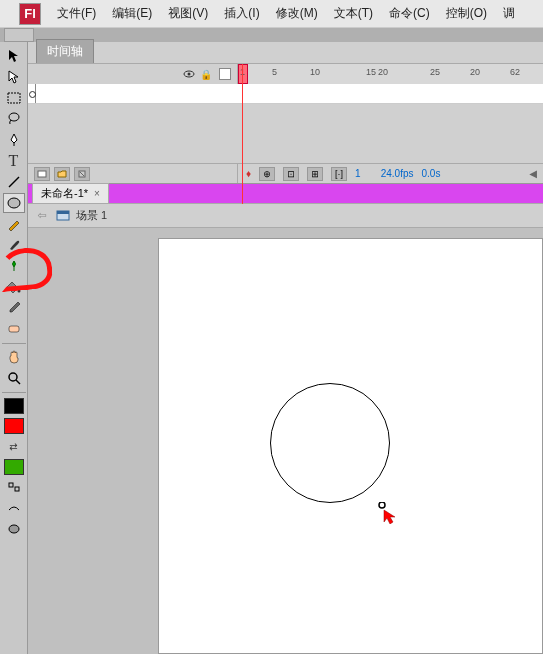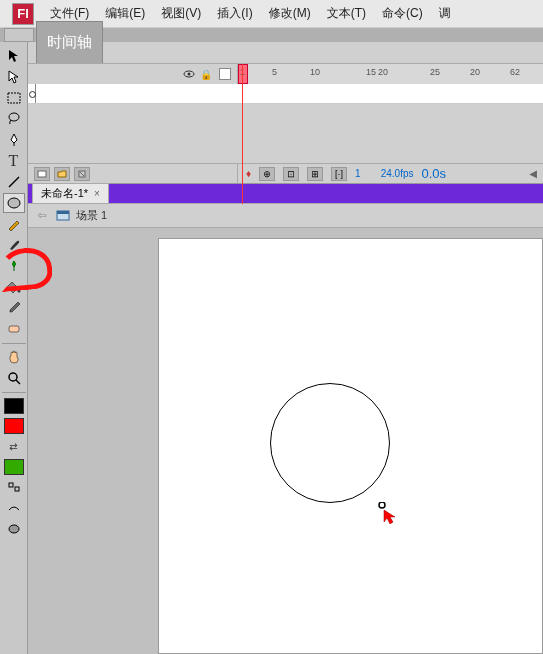--- a/index.html
+++ b/index.html
@@ -1,75 +1,76 @@
 <!DOCTYPE html>
 <html><head>
 <meta charset="utf-8">
 <style>
 * { margin: 0; padding: 0; box-sizing: border-box; font-family: "Microsoft YaHei", Arial, sans-serif; }
 body { width: 543px; height: 654px; background: #f0f0f0; overflow: hidden; position: relative; }
-.menu-bar { height: 28px; background: #e8e8e8; border-bottom: 1px solid #ccc; display: flex; align-items: center; padding-left: 12px; }
+.menu-bar { height: 28px; background: #e8e8e8; border-bottom: 1px solid #ccc; display: flex; align-items: center; padding-left: 19px; }
 .fl-logo { width: 22px; height: 22px; background: #c41e3a; color: #fff; font-weight: bold; font-size: 13px; display: flex; align-items: center; justify-content: center; border: 1px solid #999; margin-right: 8px; }
 .menu-item { font-size: 12px; color: #222; padding: 4px 8px; cursor: pointer; }
 .second-row { height: 14px; background: #b0b0b0; display: flex; padding-left: 4px; }
 .tab-handle { width: 30px; height: 14px; background: #c8c8c8; margin-right: 2px; border: 1px solid #999; }
 .main { display: flex; height: calc(100% - 42px); }
 .tools-col { width: 28px; background: #c8c8c8; border-right: 1px solid #999; display: flex; flex-direction: column; align-items: center; padding-top: 4px; }
 .tool { width: 22px; height: 20px; margin-bottom: 1px; display: flex; align-items: center; justify-content: center; font-size: 14px; color: #333; cursor: pointer; border: 1px solid transparent; }
 .tool.sel { background: #e0e0e0; border: 1px solid #888; }
 .tool-sep { width: 24px; height: 1px; background: #999; margin: 3px 0; }
 .swatch { width: 20px; height: 16px; margin: 2px 0; border: 1px solid #333; }
 .right-area { flex: 1; display: flex; flex-direction: column; }
 .timeline-tabs { height: 22px; background: #d0d0d0; border-bottom: 1px solid #aaa; display: flex; align-items: end; padding-left: 8px; }
-.timeline-tab { background: #a8a8a8; color: #fff; font-size: 15px; padding: 11px 10px; border: 1px solid #888; border-bottom: none; }
+.timeline-tab { background: #a8a8a8; color: #fff; font-size: 12px; padding: 3px 10px; border: 1px solid #888; border-bottom: none; }
 .timeline-panel { height: 120px; background: #d0d0d0; border-bottom: 1px solid #999; display: flex; flex-direction: column; }
 .tl-header { display: flex; height: 20px; }
 .tl-layer-head { width: 210px; background: #d0d0d0; border-right: 1px solid #aaa; display: flex; align-items: center; justify-content: flex-end; padding-right: 6px; gap: 6px; }
 .tl-frames-head { flex: 1; background: #d8d8d8; display: flex; align-items: center; font-size: 9px; color: #555; position: relative; }
 .tl-frame-num { position: absolute; font-size: 9px; color: #555; top: 3px; }
 .tl-layer-row { display: flex; height: 20px; background: #4a9eff; }
 .tl-layer-name { width: 210px; display: flex; align-items: center; padding-left: 18px; gap: 6px; color: #fff; font-size: 11px; border-right: 1px solid #aaa; }
 .tl-frames { flex: 1; background: #fff; position: relative; border-bottom: 1px solid #ccc; display: flex; }
 .keyframe { width: 8px; height: 100%; background: #fff; border-right: 1px solid #888; position: relative; }
 .keyframe::after { content: ''; position: absolute; width: 5px; height: 5px; border: 1px solid #333; border-radius: 50%; top: 7px; left: 1px; }
 .tl-gap { flex: 1; background: #d0d0d0; }
 .tl-footer { height: 20px; display: flex; border-top: 1px solid #aaa; }
 .tl-footer-left { width: 210px; background: #d0d0d0; border-right: 1px solid #aaa; display: flex; align-items: center; padding-left: 6px; gap: 4px; }
 .tl-footer-right { flex: 1; background: #d0d0d0; display: flex; align-items: center; font-size: 10px; gap: 8px; padding-left: 8px; }
 .fbtn { width: 16px; height: 14px; background: #b8b8b8; border: 1px solid #999; font-size: 9px; display: flex; align-items: center; justify-content: center; cursor: pointer; }
 .playhead { position: absolute; left: 0; top: 0; width: 10px; height: 20px; background: #ff6b7a; border: 1px solid #c03; }
 .playhead-line { position: absolute; left: 4px; top: 0; width: 1px; background: #f33; height: 140px; z-index: 5; }
-.doc-tabs { height: 20px; background: #6d28d9; border-bottom: 1px solid #aaa; display: flex; align-items: center; padding-left: 4px; }
+.doc-tabs { height: 20px; background: #d946ef; border-bottom: 1px solid #aaa; display: flex; align-items: center; padding-left: 4px; }
 .doc-tab { background: #e8e8e8; font-size: 11px; padding: 2px 8px; border: 1px solid #aaa; display: flex; align-items: center; gap: 6px; }
 .doc-tab-close { color: #666; cursor: pointer; font-size: 10px; }
 .doc-toolbar { height: 24px; background: #d0d0d0; border-bottom: 1px solid #aaa; display: flex; align-items: center; padding-left: 6px; gap: 6px; font-size: 11px; color: #333; }
 .nav-btn { width: 16px; height: 16px; display: flex; align-items: center; justify-content: center; color: #888; cursor: pointer; }
 .stage-bg { flex: 1; background: #c0c0c0; position: relative; overflow: hidden; }
 .stage { position: absolute; left: 130px; top: 10px; right: 0; bottom: 0; background: #fff; border: 1px solid #999; }
 .circle-draw { position: absolute; left: 270px; top: 383px; width: 120px; height: 120px; border: 1px solid #000; border-radius: 50%; }
 .arrow-cursor { position: absolute; left: 378px; top: 502px; }
 .red-circle { position: absolute; left: 0px; top: 248px; width: 52px; height: 42px; border: 5px solid #f11; border-radius: 50% 50% 40% 10%; border-bottom-left-radius: 0; border-left-color: transparent; transform: rotate(-5deg); pointer-events: none; z-index: 10; }
 .eye-dot { width: 5px; height: 5px; background: #333; border-radius: 50%; }
 .green-box { width: 12px; height: 12px; background: #0e0; border: 1px solid #060; }
 .white-box { width: 12px; height: 12px; background: #fff; border: 1px solid #888; }
 .fps { color: #06c; font-size: 10px; margin-left: 12px; }
-.time { color: #06c; font-size: 13px; }
+.time { color: #06c; font-size: 10px; }
 </style>
 </head>
 <body>
 
 <div class="menu-bar">
   <div class="fl-logo">Fl</div>
   <div class="menu-item">文件(F)</div>
   <div class="menu-item">编辑(E)</div>
   <div class="menu-item">视图(V)</div>
   <div class="menu-item">插入(I)</div>
   <div class="menu-item">修改(M)</div>
   <div class="menu-item">文本(T)</div>
   <div class="menu-item">命令(C)</div>
+  <div class="menu-item">控制(O)</div>
   <div class="menu-item">调</div>
 </div>
 
 <div class="second-row">
   <div class="tab-handle"></div>
 </div>
 
 <div class="main">
   <div class="tools-col">
     <div class="tool">

